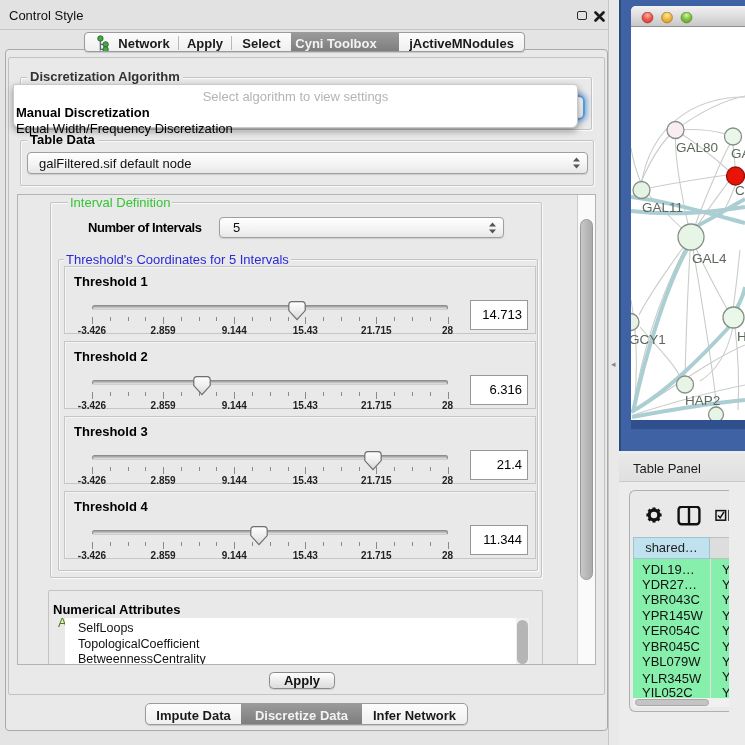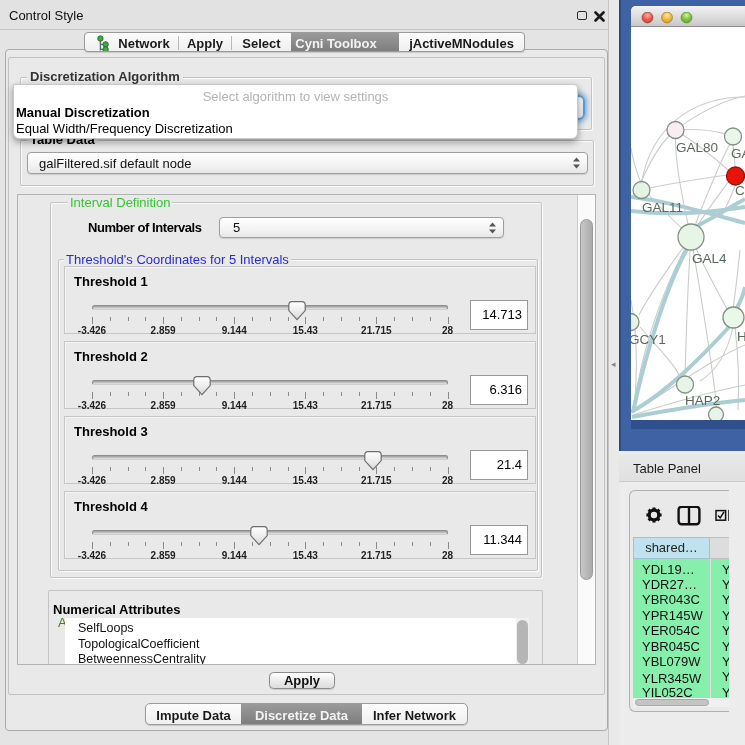--- a/index.html
+++ b/index.html
@@ -292,21 +292,21 @@
   <div class="abs" style="left:145px; top:703px; width:323px; height:22px; background:#fcfcfc;
        border:1px solid #9b9b9b; border-radius:5px; box-shadow:0 1px 1px rgba(0,0,0,.15); overflow:hidden;">
     <div class="abs" style="left:0; top:0; width:100%; height:100%; background:linear-gradient(rgba(255,255,255,0),rgba(0,0,0,.05));"></div>
     <div class="abs" style="left:95px; top:0; width:121px; height:22px; background:linear-gradient(#9a9a9a,#7b7b7b);"></div>
     <div class="abs tseg bold" style="left:0; top:4px; width:95px;">Impute Data</div>
     <div class="abs tseg bold" style="left:95px; top:4px; width:121px; color:#f3f3f3;">Discretize Data</div>
     <div class="abs tseg bold" style="left:216px; top:4px; width:105px;">Infer Network</div>
   </div>
 </div>
 
-<div class="abs" style="left:13px; top:84px; width:565px; height:55px; background:#ffffff;
+<div class="abs" style="left:13px; top:84px; width:565px; height:44px; background:#ffffff;
      border:1px solid #c9c9c9; border-radius:2px 4px 6px 6px; box-shadow:0 3px 7px rgba(0,0,0,.4); z-index:50;">
   <div class="abs" style="left:0; top:4px; width:100%; text-align:center; font-size:13px; color:#b4b4b4;">Select algorithm to view settings</div>
   <div class="abs bold" style="left:2px; top:20px; font-size:13px; color:#000;">Manual Discretization</div>
   <div class="abs" style="left:2px; top:36px; font-size:13px; color:#000;">Equal Width/Frequency Discretization</div>
 </div>
 
 <div class="abs" style="left:608px; top:0; width:12px; height:745px; background:#e9e9e9; border-left:1px solid #c6c6c6;"></div>
 <div class="abs" style="left:611px; top:359px; font-size:9px; color:#888;">◂</div>
 
 <div class="abs" style="left:619px; top:0; width:126px; height:451px; background:#3e62a4; overflow:hidden;">

